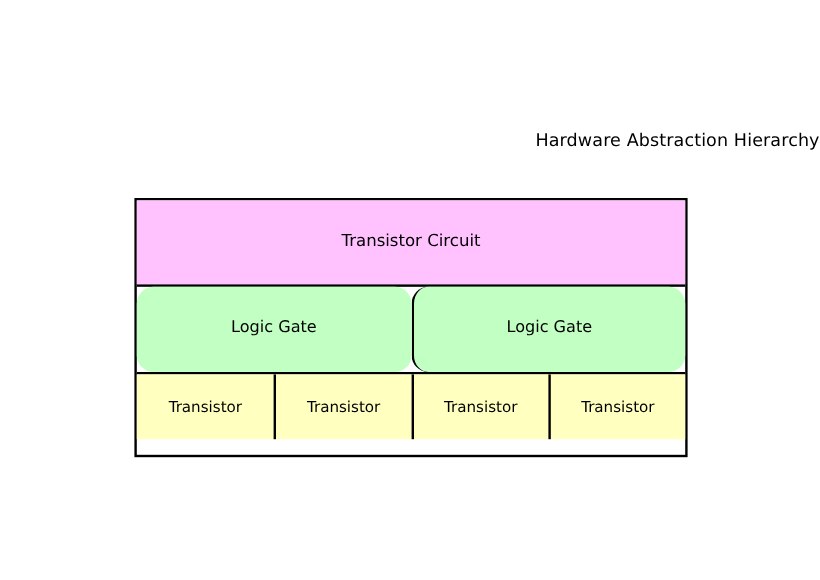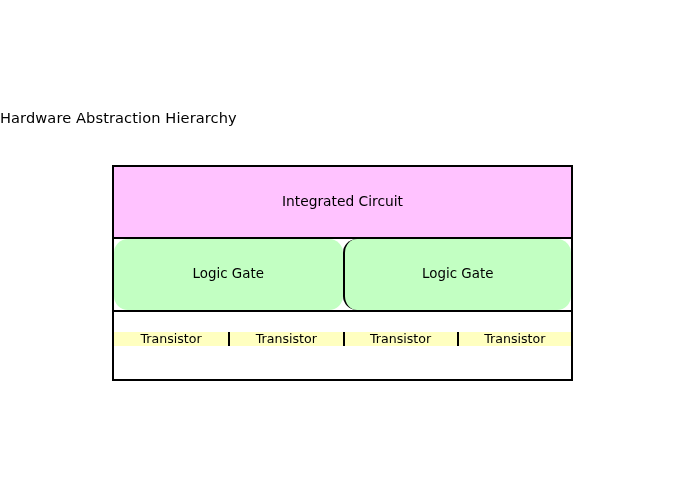--- a/index.html
+++ b/index.html
@@ -18,21 +18,21 @@
     background: #ffffff;
     overflow: hidden;
   }
 
   
   #diagram-title {
     position: absolute;
     left: 0;
     top: 109px;
     width: 683px;
-    text-align: left;
+    text-align: right;
     font-size: 14.6px;
     font-weight: 400;
     color: #000000;
     letter-spacing: 0.1px;
     white-space: nowrap;
   }
 
   
   #hierarchy {
     position: absolute;
@@ -48,21 +48,21 @@
   }
 
   .tier {
     display: flex;
     flex-direction: row;
     box-sizing: border-box;
     width: 100%;
   }
   .tier-ic    { height: 70px; }
   .tier-gate  { height: 73px; border-top: 2px solid #000000; }
-  .tier-trans { height: 56px; border-top: 2px solid #000000; align-items: center; }
+  .tier-trans { height: 56px; border-top: 2px solid #000000; }
 
   .cell {
     box-sizing: border-box;
     display: flex;
     align-items: center;
     justify-content: center;
     text-align: center;
     color: #000000;
     overflow: hidden;
   }
@@ -97,21 +97,21 @@
 <body>
 
 <div id="canvas">
 
   <div id="diagram-title">Hardware Abstraction Hierarchy</div>
 
   <div id="hierarchy">
 
     <div class="tier tier-ic">
       <div class="cell cell-ic">
-        <span class="cell-label">Integrated Circuit</span>
+        <span class="cell-label">Transistor Circuit</span>
       </div>
     </div>
 
     <div class="tier tier-gate">
       <div class="cell cell-gate">
         <span class="cell-label">Logic Gate</span>
       </div>
       <div class="cell cell-gate">
         <span class="cell-label">Logic Gate</span>
       </div>

